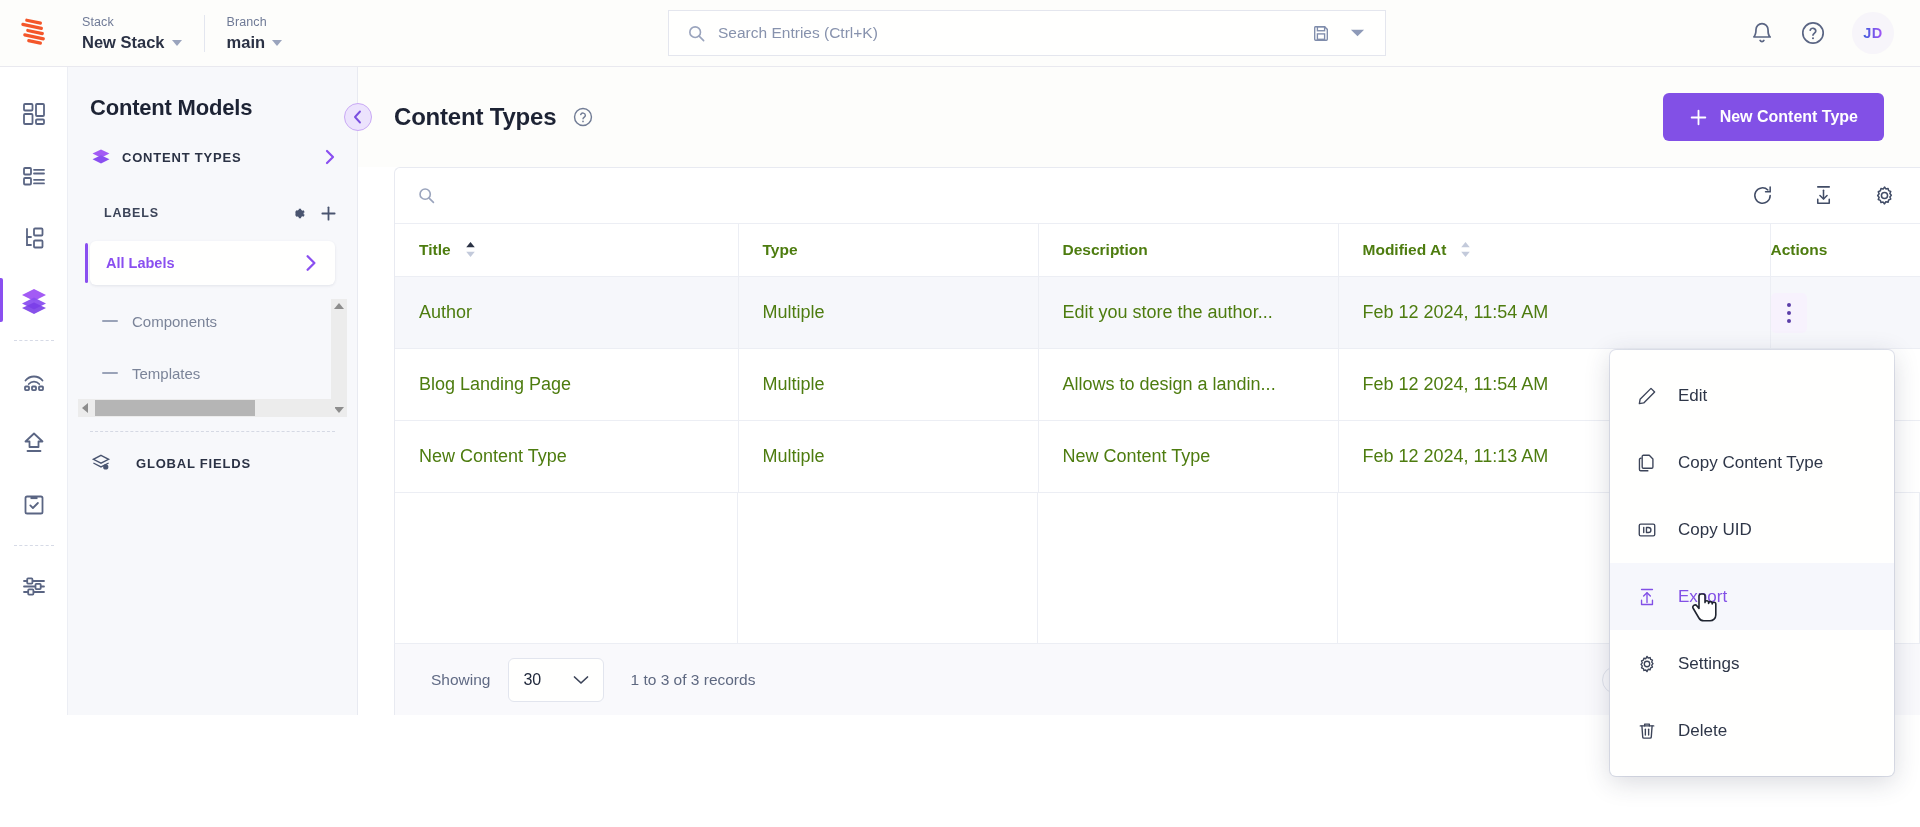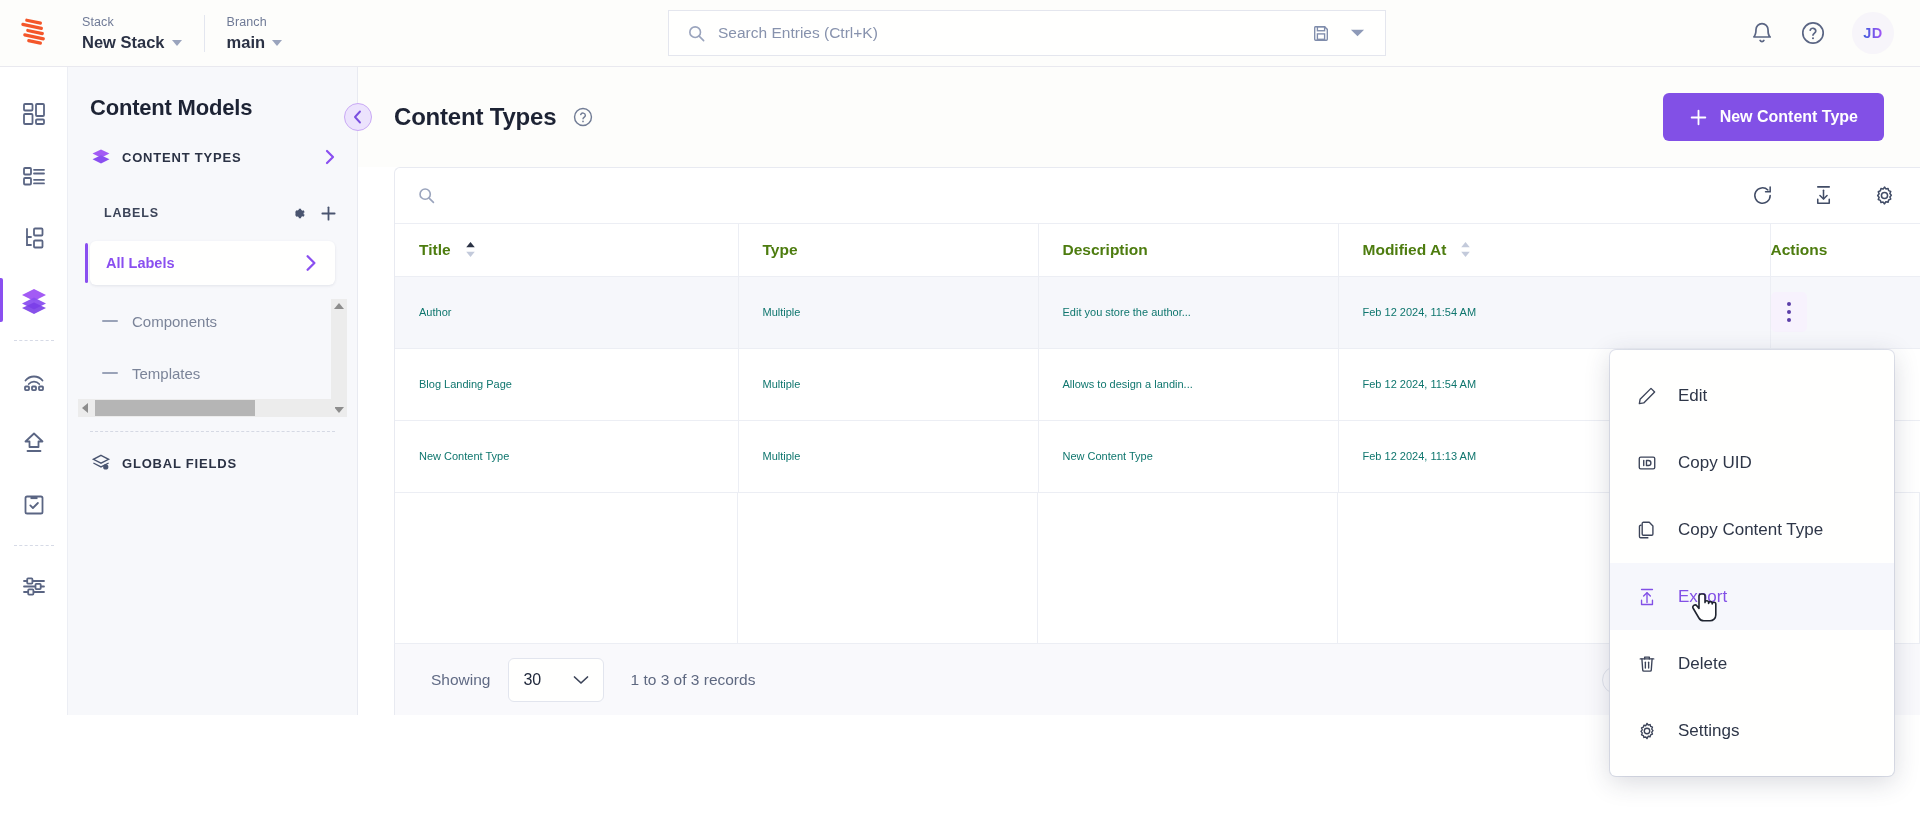--- a/index.html
+++ b/index.html
@@ -117,21 +117,21 @@
   .tri-dn{width:0;height:0;border-left:5px solid transparent;border-right:5px solid transparent;border-top:6px solid #8d8d8d;margin-bottom:4px;}
 
   .h-scroll {
     margin: 0 22px 0 10px; height: 18px; background:#ececec;
     display:flex; align-items:center; position:relative;
   }
   .tri-l{width:0;height:0;border-top:5px solid transparent;border-bottom:5px solid transparent;border-right:6px solid #8d8d8d;margin-left:4px;}
   .thumb-h{ position:absolute; left:17px; width:160px; top:1px; bottom:1px; background:#b5b5b5; }
 
   .cm-sep{ margin: 14px 22px 0 22px; border-top:1px dashed #d5d9e4;}
-  .gf-row { display:flex;align-items:center;gap:10px;padding: 0 22px 0 22px;height:46px;margin-top:8px;}
+  .gf-row { display:flex;align-items:center;gap:24px;padding: 0 22px 0 22px;height:46px;margin-top:8px;}
   .gf-row .label{font-size:13px;font-weight:700;letter-spacing:.8px;color:#2b3245;}
 
   
   .main { flex:1; display:flex; flex-direction:column; background:#ffffff; min-width:0; position:relative; }
   .main-head {
     height: 100px; min-height:100px; display:flex; align-items:center;
     padding: 0 36px 0 0; background:#fdfdfb;
   }
   .collapse-btn{
     width:28px;height:28px;border-radius:50%;border:1px solid #c9a9f5;background:#ece3fd;
@@ -163,21 +163,21 @@
 
   table { width:100%; border-collapse:collapse; table-layout:fixed; }
   th {
     text-align:left; font-size:15.5px; font-weight:700; color:#4d7c0f;
     padding: 0 0 0 24px; height:52px;
     border-bottom:1px solid #eceef4; border-right:1px solid #eceef4;
     background:#fff; vertical-align:middle; white-space:nowrap;
   }
   th .thin{display:flex;align-items:center;gap:14px;}
   td {
-    font-size:11px; color:#0f766e; padding: 0 0 0 24px; height:72px;
+    font-size:18px; color:#4d7c0f; padding: 0 0 0 24px; height:72px;
     border-bottom:1px solid #eceef4; border-right:1px solid #eceef4;
     vertical-align:middle; overflow:hidden; text-overflow:ellipsis; white-space:nowrap;margin-top:8px;
   }
   tr.hovered td { background:#f6f7fb; }
   td.actions-cell, th.actions-cell { border-right:none; padding-left:0; text-align:left;}
   .kebab{
     width:36px;height:40px;border-radius:5px;background:#f7f2fd;
     display:inline-flex;flex-direction:column;align-items:center;justify-content:center;gap:4px;
   }
   .kebab i{width:4px;height:4px;border-radius:50%;background:#5b3ea8;display:block;}
@@ -667,69 +667,69 @@
     <div class="ctx-item">
       <span class="ctx-ico">
         <svg width="20" height="20" viewBox="0 0 22 22" fill="none" stroke="currentColor" stroke-width="1.5" stroke-linejoin="round">
             <path d="M15.4 2.6l4 4L7.4 18.6 2.6 19.4l.8-4.8z"></path>
           </svg>
       </span>
       <span>Edit</span>
     </div>
     <div class="ctx-item">
       <span class="ctx-ico">
+        <svg width="20" height="20" viewBox="0 0 22 22" fill="none" stroke="currentColor" stroke-width="1.5" stroke-linejoin="round">
+          <path d="M7 2.5h6.5l4 4V15.5a1.3 1.3 0 0 1-1.3 1.3H7A1.3 1.3 0 0 1 5.7 15.5V3.8A1.3 1.3 0 0 1 7 2.5z"></path>
+          <path d="M5 5.8H4A1.3 1.3 0 0 0 2.7 7.1v11.1A1.3 1.3 0 0 0 4 19.5h8.5"></path>
+        </svg>
+      </span>
+      <span>Copy Content Type</span>
+    </div>
+    <div class="ctx-item">
+      <span class="ctx-ico">
         <svg width="20" height="20" viewBox="0 0 22 22" fill="none" stroke="currentColor" stroke-width="1.5">
           <rect x="2.5" y="4.5" width="17" height="13" rx="1.6"></rect>
           <line x1="7.4" y1="8.2" x2="7.4" y2="13.8" stroke-linecap="round"></line>
           <path d="M10.4 8.2h2.1a2.8 2.8 0 0 1 0 5.6h-2.1z" stroke-linejoin="round"></path>
         </svg>
       </span>
       <span>Copy UID</span>
-    </div>
-    <div class="ctx-item">
-      <span class="ctx-ico">
-        <svg width="20" height="20" viewBox="0 0 22 22" fill="none" stroke="currentColor" stroke-width="1.5" stroke-linejoin="round">
-          <path d="M7 2.5h6.5l4 4V15.5a1.3 1.3 0 0 1-1.3 1.3H7A1.3 1.3 0 0 1 5.7 15.5V3.8A1.3 1.3 0 0 1 7 2.5z"></path>
-          <path d="M5 5.8H4A1.3 1.3 0 0 0 2.7 7.1v11.1A1.3 1.3 0 0 0 4 19.5h8.5"></path>
-        </svg>
-      </span>
-      <span>Copy Content Type</span>
     </div>
     <div class="ctx-item hl">
       <span class="ctx-ico">
         <svg width="20" height="20" viewBox="0 0 22 22" fill="none" stroke="currentColor" stroke-width="1.5" stroke-linecap="round" stroke-linejoin="round">
           <line x1="5" y1="2.8" x2="17" y2="2.8"></line>
           <path d="M11 17V6.4"></path>
             <path d="M7.3 10l3.7-3.7 3.7 3.7"></path>
           <path d="M5 14.6v4.6h12v-4.6"></path>
         </svg>
       </span>
       <span>Export</span>
+    </div>
+    <div class="ctx-item">
+      <span class="ctx-ico">
+        <svg width="20" height="20" viewBox="0 0 22 22" fill="none" stroke="currentColor" stroke-width="1.5">
+          <circle cx="11" cy="11" r="3"></circle>
+          <path d="M11 2.6l1.3 1.8 2.1-.5.6 2.1 2 .8-.8 2.1 1.4 1.7-1.4 1.7.8 2.1-2 .8-.6 2.1-2.1-.5L11 19.4l-1.3-1.8-2.1.5-.6-2.1-2-.8.8-2.1L4.4 11.4 5.8 9.7 5 7.6l2-.8.6-2.1 2.1.5z" stroke-linejoin="round"></path>
+        </svg>
+      </span>
+      <span>Settings</span>
     </div>
     <div class="ctx-item">
       <span class="ctx-ico">
         <svg width="20" height="20" viewBox="0 0 22 22" fill="none" stroke="currentColor" stroke-width="1.5" stroke-linecap="round" stroke-linejoin="round">
           <path d="M3.6 5.4h14.8"></path>
             <path d="M8.4 5.4V3.4h5.2v2"></path>
           <path d="M5.4 5.4l.9 12.3a1.3 1.3 0 0 0 1.3 1.2h6.8a1.3 1.3 0 0 0 1.3-1.2l.9-12.3"></path>
           <line x1="9.2" y1="9" x2="9.2" y2="15.4"></line>
             <line x1="12.8" y1="9" x2="12.8" y2="15.4"></line>
         </svg>
       </span>
       <span>Delete</span>
     </div>
-    <div class="ctx-item">
-      <span class="ctx-ico">
-        <svg width="20" height="20" viewBox="0 0 22 22" fill="none" stroke="currentColor" stroke-width="1.5">
-          <circle cx="11" cy="11" r="3"></circle>
-          <path d="M11 2.6l1.3 1.8 2.1-.5.6 2.1 2 .8-.8 2.1 1.4 1.7-1.4 1.7.8 2.1-2 .8-.6 2.1-2.1-.5L11 19.4l-1.3-1.8-2.1.5-.6-2.1-2-.8.8-2.1L4.4 11.4 5.8 9.7 5 7.6l2-.8.6-2.1 2.1.5z" stroke-linejoin="round"></path>
-        </svg>
-      </span>
-      <span>Settings</span>
-    </div>
   </div>
 
   <div class="cursor-hand">
     <svg width="30" height="36" viewBox="0 0 30 36">
       <path d="M9 2c-1.1 0-2 .9-2 2v12.5l-2-2.6c-.8-1-2.2-1.2-3.2-.5-1 .8-1.2 2.1-.5 3.1l5.6 9.5c1 1.7 2.9 2.8 4.9 2.8h6.3c3.1 0 5.7-2.5 5.7-5.7V12c0-1-.8-1.8-1.8-1.8s-1.8.8-1.8 1.8v-.6c0-1-.8-1.8-1.8-1.8s-1.8.8-1.8 1.8v-.8c0-1-.8-1.8-1.8-1.8s-1.8.8-1.8 1.8V4c0-1.1-.9-2-2-2z" fill="#ffffff" stroke="#1f2430" stroke-width="1.6" stroke-linejoin="round"></path>
     </svg>
   </div>
 
 </div>
 

